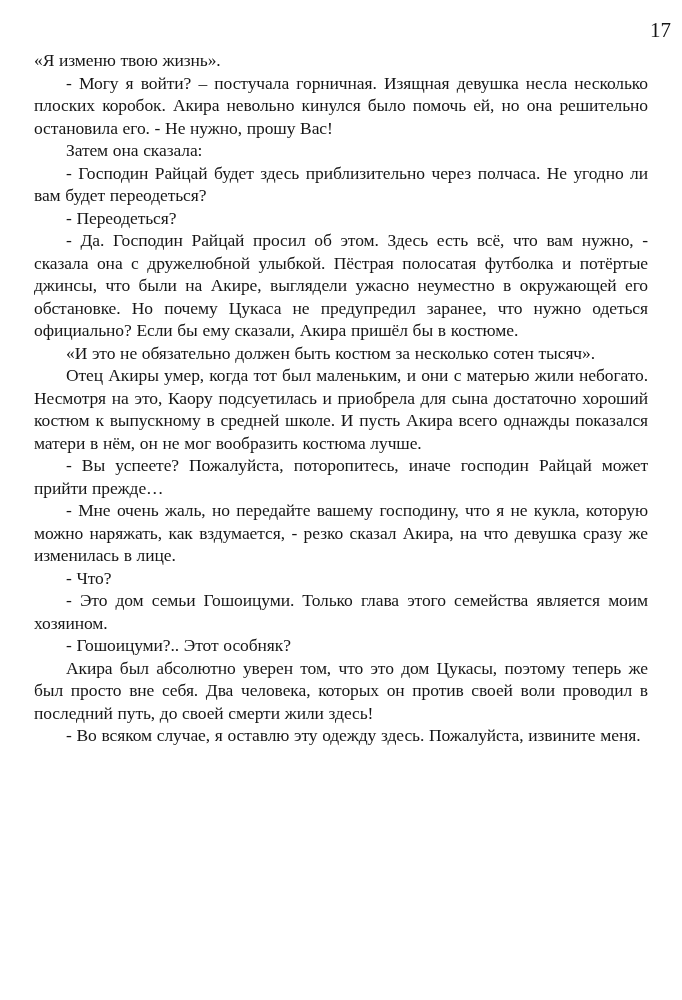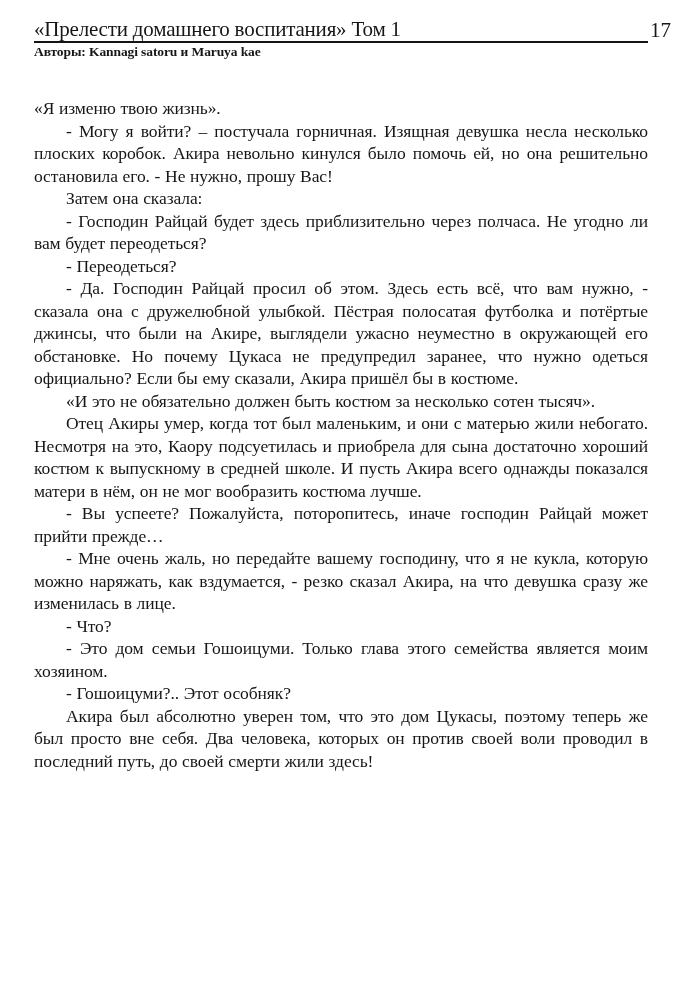--- a/index.html
+++ b/index.html
@@ -40,57 +40,52 @@
     letter-spacing: -0.1px;
   }
   .page-number {
     position: absolute;
     top: 19px;
     right: 11px;
     font-size: 21px;
     line-height: 22px;
   }
   .body-text {
-    margin: 37px 34px 0 34px;
+    margin: 49px 34px 0 34px;
   }
   .body-text p {
     margin: 0;
     font-size: 17.5px;
     line-height: 22.5px;
     text-align: justify;
     text-indent: 32px;
     letter-spacing: -0.1px;
     word-spacing: 0.5px;
   }
   .body-text p.no-indent {
     text-indent: 0;
   }
 </style>
 </head>
 <body>
 
 <div class="page">
   <div class="page-number">17</div>
 
-  <div class="header">
-    <div class="title-row">
-      <h1 class="title">«Прелести домашнего воспитания» Том 1</h1>
-    </div>
-    <div class="authors">Авторы: Kannagi satoru и Maruya kae</div>
-  </div>
 
   <div class="body-text">
       <p class="no-indent">«Я изменю твою жизнь».</p>
       <p>- Могу я войти? – постучала горничная. Изящная девушка несла несколько плоских коробок. Акира невольно кинулся было помочь ей, но она решительно остановила его. - Не нужно, прошу Вас!</p>
       <p>Затем она сказала:</p>
       <p>- Господин Райцай будет здесь приблизительно через полчаса. Не угодно ли вам будет переодеться?</p>
       <p>- Переодеться?</p>
       <p>- Да. Господин Райцай просил об этом. Здесь есть всё, что вам нужно, - сказала она с дружелюбной улыбкой. Пёстрая полосатая футболка и потёртые джинсы, что были на Акире, выглядели ужасно неуместно в окружающей его обстановке. Но почему Цукаса не предупредил заранее, что нужно одеться официально? Если бы ему сказали, Акира пришёл бы в костюме.</p>
       <p>«И это не обязательно должен быть костюм за несколько сотен тысяч».</p>
       <p>Отец Акиры умер, когда тот был маленьким, и они с матерью жили небогато. Несмотря на это, Каору подсуетилась и приобрела для сына достаточно хороший костюм к выпускному в средней школе. И пусть Акира всего однажды показался матери в нём, он не мог вообразить костюма лучше.</p>
       <p>- Вы успеете? Пожалуйста, поторопитесь, иначе господин Райцай может прийти прежде…</p>
       <p>- Мне очень жаль, но передайте вашему господину, что я не кукла, которую можно наряжать, как вздумается, - резко сказал Акира, на что девушка сразу же изменилась в лице.</p>
       <p>- Что?</p>
       <p>- Это дом семьи Гошоицуми. Только глава этого семейства является моим хозяином.</p>
       <p>- Гошоицуми?.. Этот особняк?</p>
       <p>Акира был абсолютно уверен  том, что это дом Цукасы, поэтому теперь же был просто вне себя.  Два человека, которых он против своей воли проводил в последний путь, до своей смерти жили здесь!</p>
+      <p>- Во всяком случае, я оставлю эту одежду здесь. Пожалуйста, извините меня.</p>
     </div>
 </div>
 
 </body></html>

